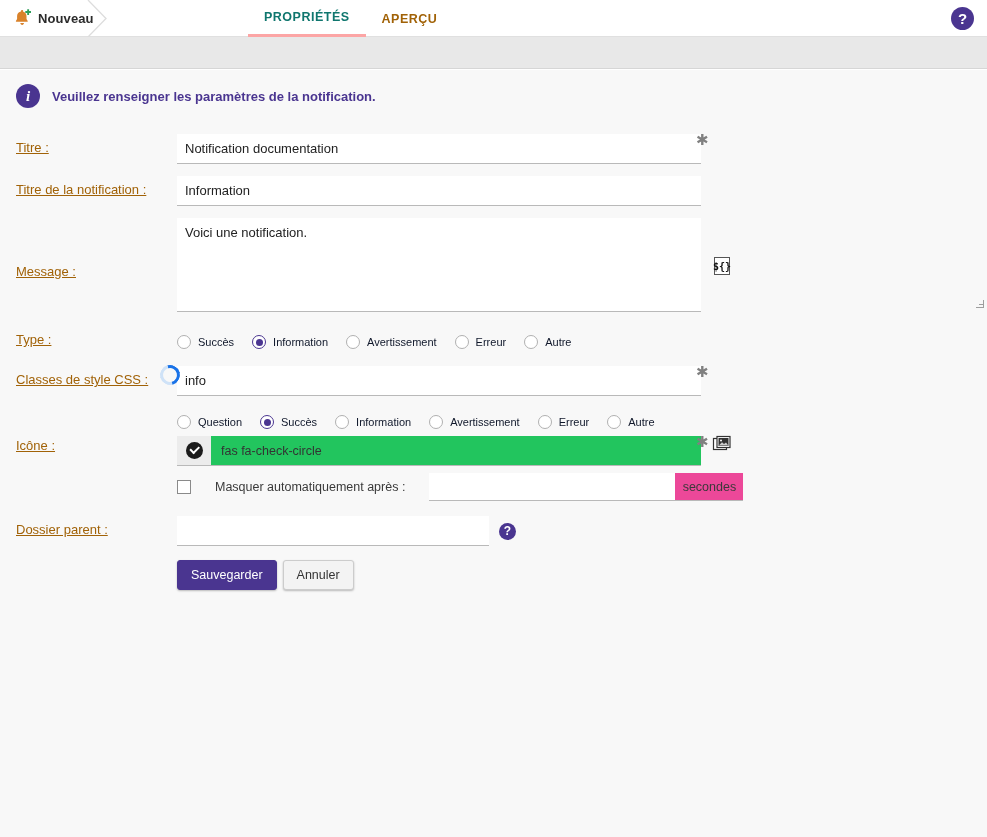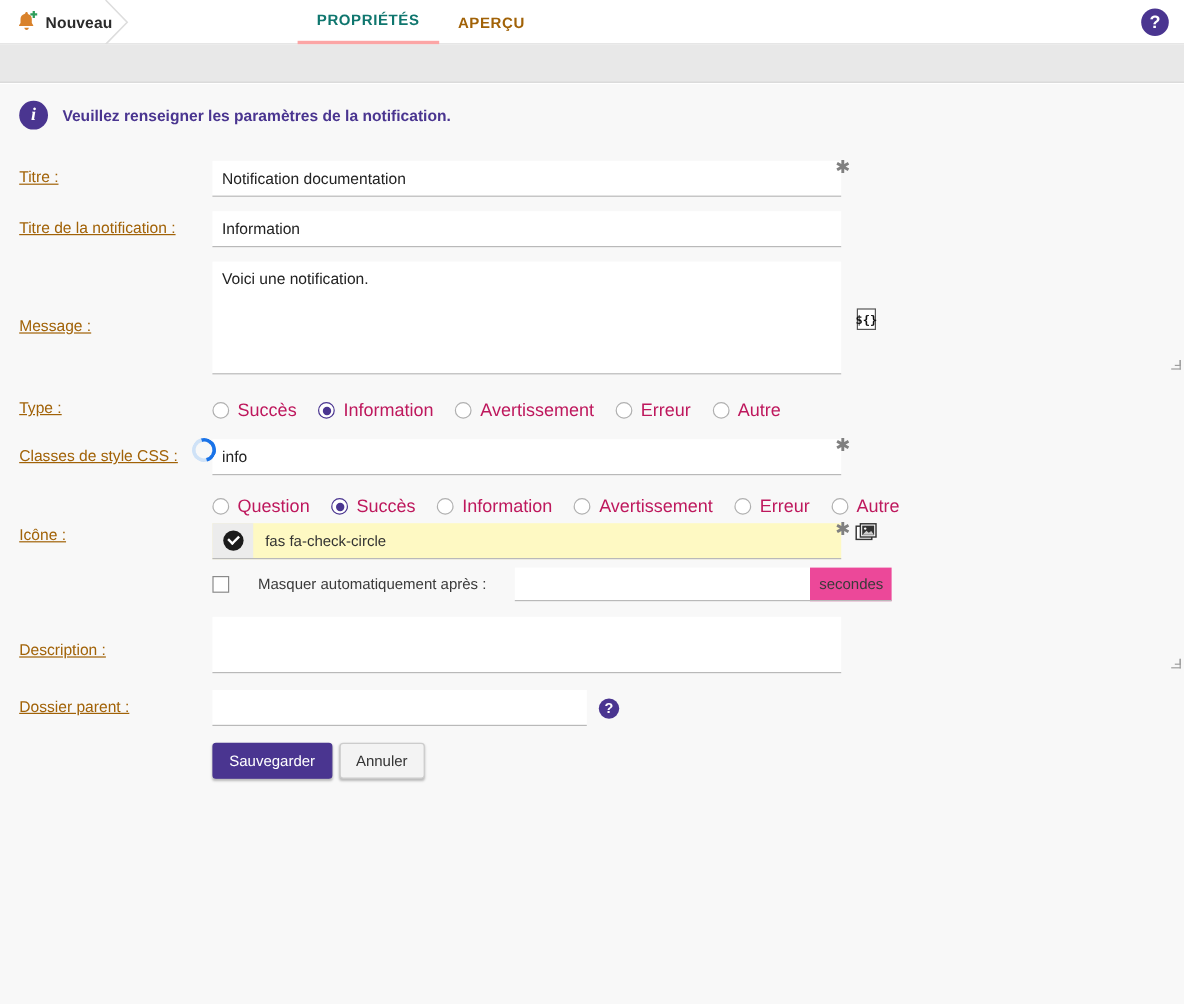--- a/index.html
+++ b/index.html
@@ -264,30 +264,30 @@
   .radio.checked::after {
     content: "";
     position: absolute;
     left: 50%; top: 50%;
     width: 7px; height: 7px;
     margin: -3.5px 0 0 -3.5px;
     border-radius: 50%;
     background: #4a3590;
   }
   .radio-label {
-    font-size: 15px;
-    color: #be185d;
+    font-size: 11px;
+    color: #0f172a;
   }
 
   
   .icon-input-wrap {
     display: flex;
     width: 524px;
     height: 30px;
-    background: #fef9c3;
+    background: #22c55e;
     border-bottom: 1px solid #b9b9b9;
     box-sizing: border-box;
     align-items: center;
   }
   .icon-preview {
     width: 34px;
     height: 29px;
     background: #ececec;
     display: flex;
     align-items: center;
@@ -610,27 +610,20 @@
           <span class="checkbox"></span>
           <span class="check-label">Masquer automatiquement après :</span>
           <span class="secs-wrap">
             <input class="secs-input" type="text" value="" style="">
             <span class="secs-addon">secondes</span>
           </span>
         </div>
       </div>
     </div>
 
-    <div class="row" style="margin-top:12px;">
-      <div class="label" style="padding-top:20px;">Description :</div>
-      <div class="control">
-        <textarea class="textarea" style="height: 47px;"></textarea>
-        <span class="resize-grip"></span>
-      </div>
-    </div>
 
     <div class="row" style="margin-top:14px;">
       <div class="label">Dossier parent :</div>
       <div class="control">
         <div style="display:flex; align-items:center;">
           <input class="folder-input" type="text" value="" style="">
           <span class="folder-help">
             <span>?</span>
           </span>
         </div>

